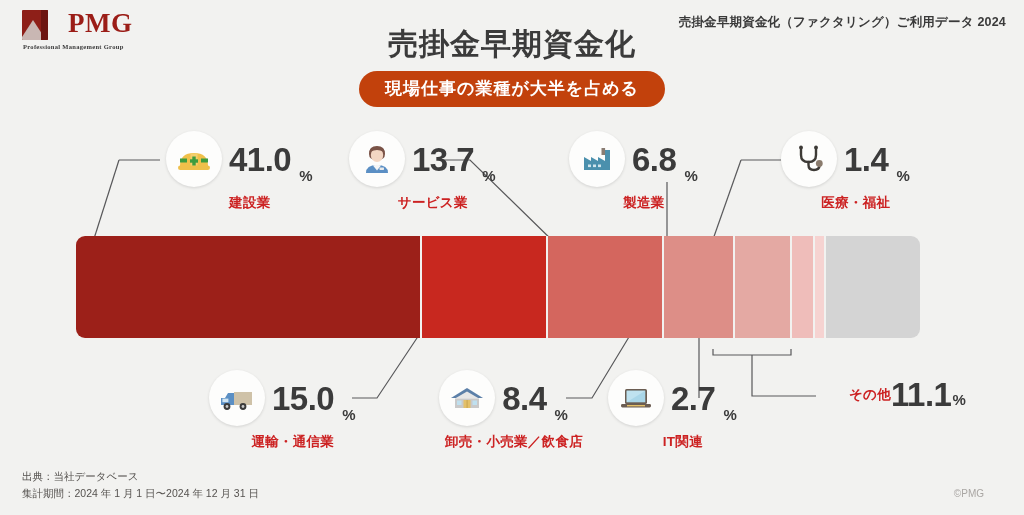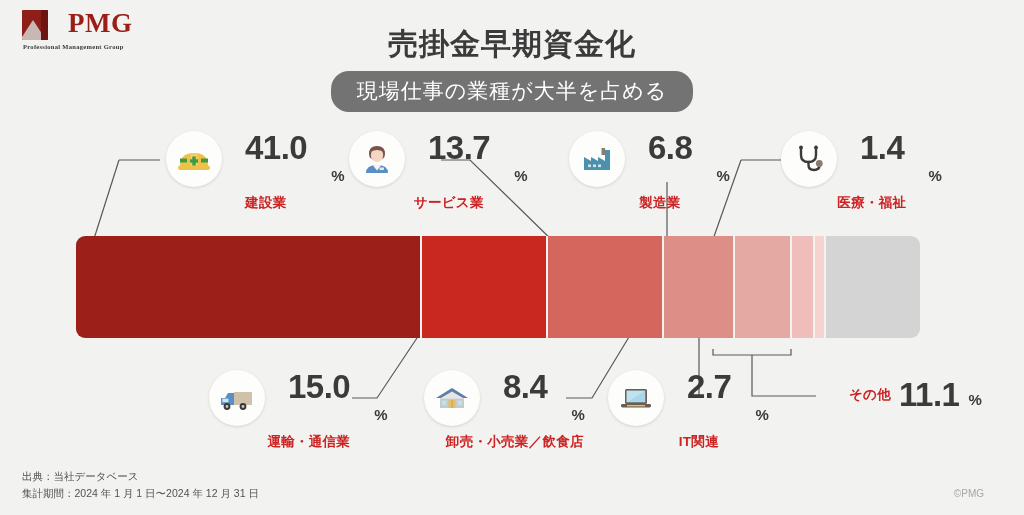--- a/index.html
+++ b/index.html
@@ -18,42 +18,42 @@
   .logo-mark:before{content:"";position:absolute;left:-2px;bottom:0;width:0;height:0;
      border-left:13px solid transparent;border-right:13px solid transparent;border-bottom:20px solid #c9b7b3;}
   .logo-mark:after{content:"";position:absolute;right:0px;top:0;width:7px;height:30px;background:#6d1511;}
   .logo-word{font-family:"Liberation Serif","DejaVu Serif",serif;font-weight:700;font-size:27px;color:#9b1d17;letter-spacing:.5px;line-height:1;}
   .logo-sub{font-family:"Liberation Serif","DejaVu Serif",serif;font-size:6.5px;font-weight:700;color:#3a3a3a;letter-spacing:.3px;margin-top:3px;margin-left:1px;}
 
   .eyebrow{position:absolute;right:18px;top:14px;font-size:12.5px;font-weight:700;color:#3a3a3a;letter-spacing:.2px;}
 
   .title{position:absolute;left:0;right:0;top:24px;text-align:center;font-size:30px;font-weight:700;color:#3b3b3b;letter-spacing:1px;}
   .subtitle-wrap{position:absolute;left:0;right:0;top:71px;display:flex;justify-content:center;}
-  .subtitle{background:#737373;color:#fff;font-size:21px;font-weight:400;letter-spacing:1px;
+  .subtitle{background:#c2410c;color:#fff;font-size:17px;font-weight:700;letter-spacing:1px;
      padding:6px 26px 7px;border-radius:18px;}
 
   
   .bar{position:absolute;left:76px;top:236px;width:844px;height:102px;display:flex;}
   .seg{height:100%;box-sizing:border-box;border-right:2px solid #f2f2f0;}
   .seg:last-child{border-right:none;}
   .bar .seg:first-child{border-top-left-radius:9px;border-bottom-left-radius:9px;}
   .bar .seg:last-child{border-top-right-radius:9px;border-bottom-right-radius:9px;}
 
   
   .callout{position:absolute;display:flex;flex-direction:column;align-items:center;}
-  .co-row{display:flex;align-items:flex-start;gap:23px;}
+  .co-row{display:flex;align-items:center;gap:7px;}
   .bubble{width:56px;height:56px;border-radius:50%;background:#fdfdfc;
      box-shadow:0 1px 3px rgba(0,0,0,.13);display:flex;align-items:center;justify-content:center;}
   .bubble svg{display:block;}
   .val{font-size:33px;font-weight:700;color:#3b3b3b;line-height:1;letter-spacing:-.5px;}
   .pct{font-size:15px;font-weight:700;color:#3b3b3b;margin-left:1px;align-self:flex-end;padding-bottom:3px;}
   .cat{margin-top:7px;font-size:13.5px;font-weight:700;color:#cc2222;letter-spacing:.3px;white-space:nowrap;padding-left:21px;}
 
   
-  .callout-other{position:absolute;display:flex;align-items:center;gap:8px;}
+  .callout-other{position:absolute;display:flex;align-items:center;gap:0;}
   .callout-other .cat{margin-top:0;font-size:13.5px;}
   .callout-other .val{font-size:33px;}
 
   svg.leaders{position:absolute;left:0;top:0;width:1024px;height:515px;pointer-events:none;}
 
   
   .footer{position:absolute;left:22px;bottom:14px;font-size:10.5px;color:#55524f;line-height:1.55;}
   .copyright{position:absolute;right:40px;bottom:16px;font-size:10px;color:#a9a6a3;}
 </style>
 </head>
@@ -62,20 +62,21 @@
 <div class="stage">
 
   <div class="logo">
     <div class="logo-row">
       <div class="logo-mark"></div>
       <div class="logo-word">PMG</div>
     </div>
     <div class="logo-sub">Professional Management Group</div>
   </div>
 
+  <div class="eyebrow">売掛金早期資金化（ファクタリング）ご利用データ 2024</div>
   <div class="title">売掛金早期資金化</div>
   <div class="subtitle-wrap">
     <div class="subtitle">現場仕事の業種が大半を占める</div>
   </div>
 
   <svg class="leaders" viewBox="0 0 1024 515">
     <g stroke="#58585a" stroke-width="1.2" fill="none">
       <path d="M119,160 L160,160"></path>
       <path d="M119,160 L92,245"></path>
       <path d="M441,160 L470,160 L557,245"></path>

